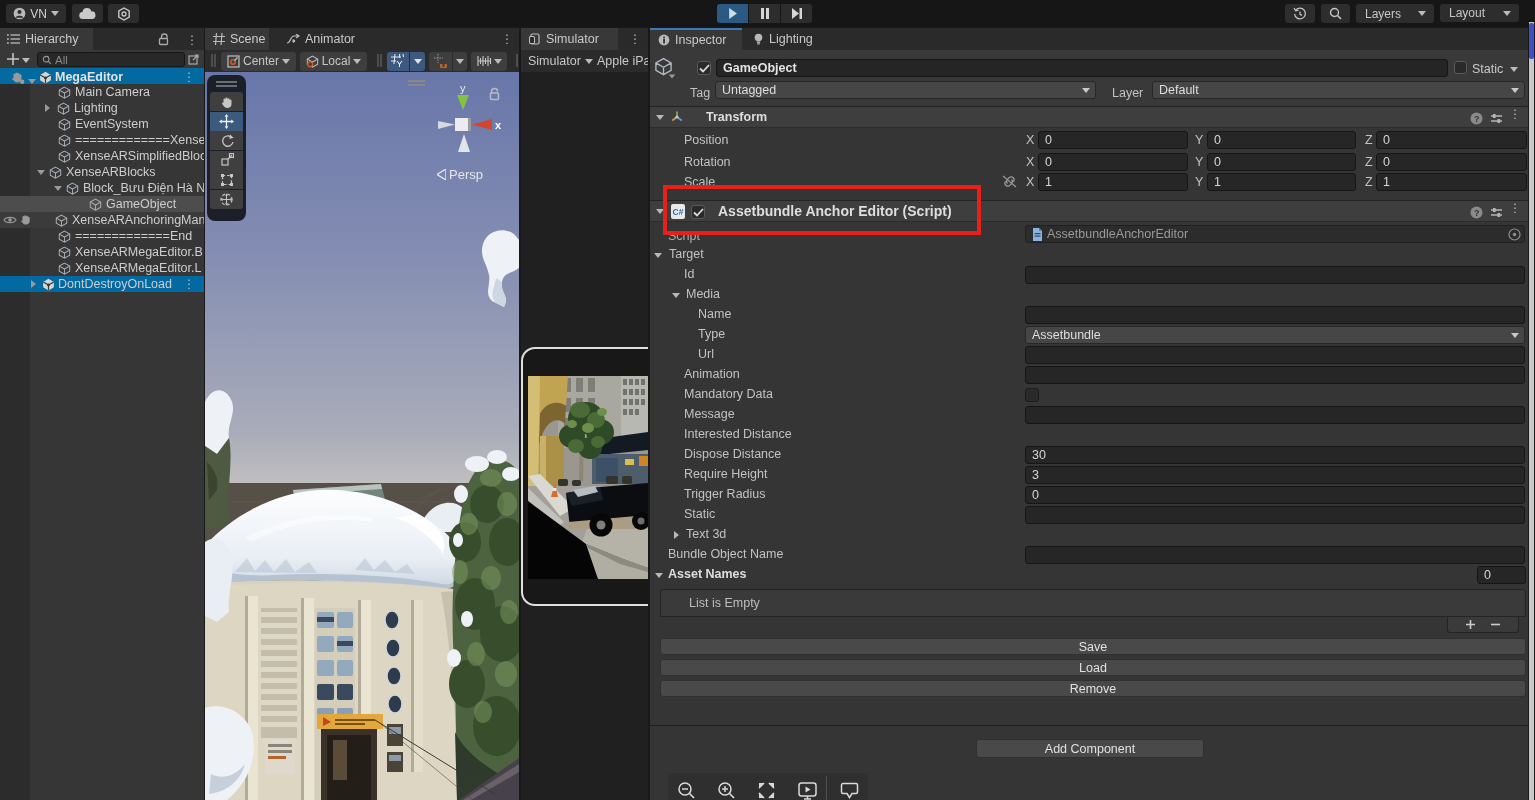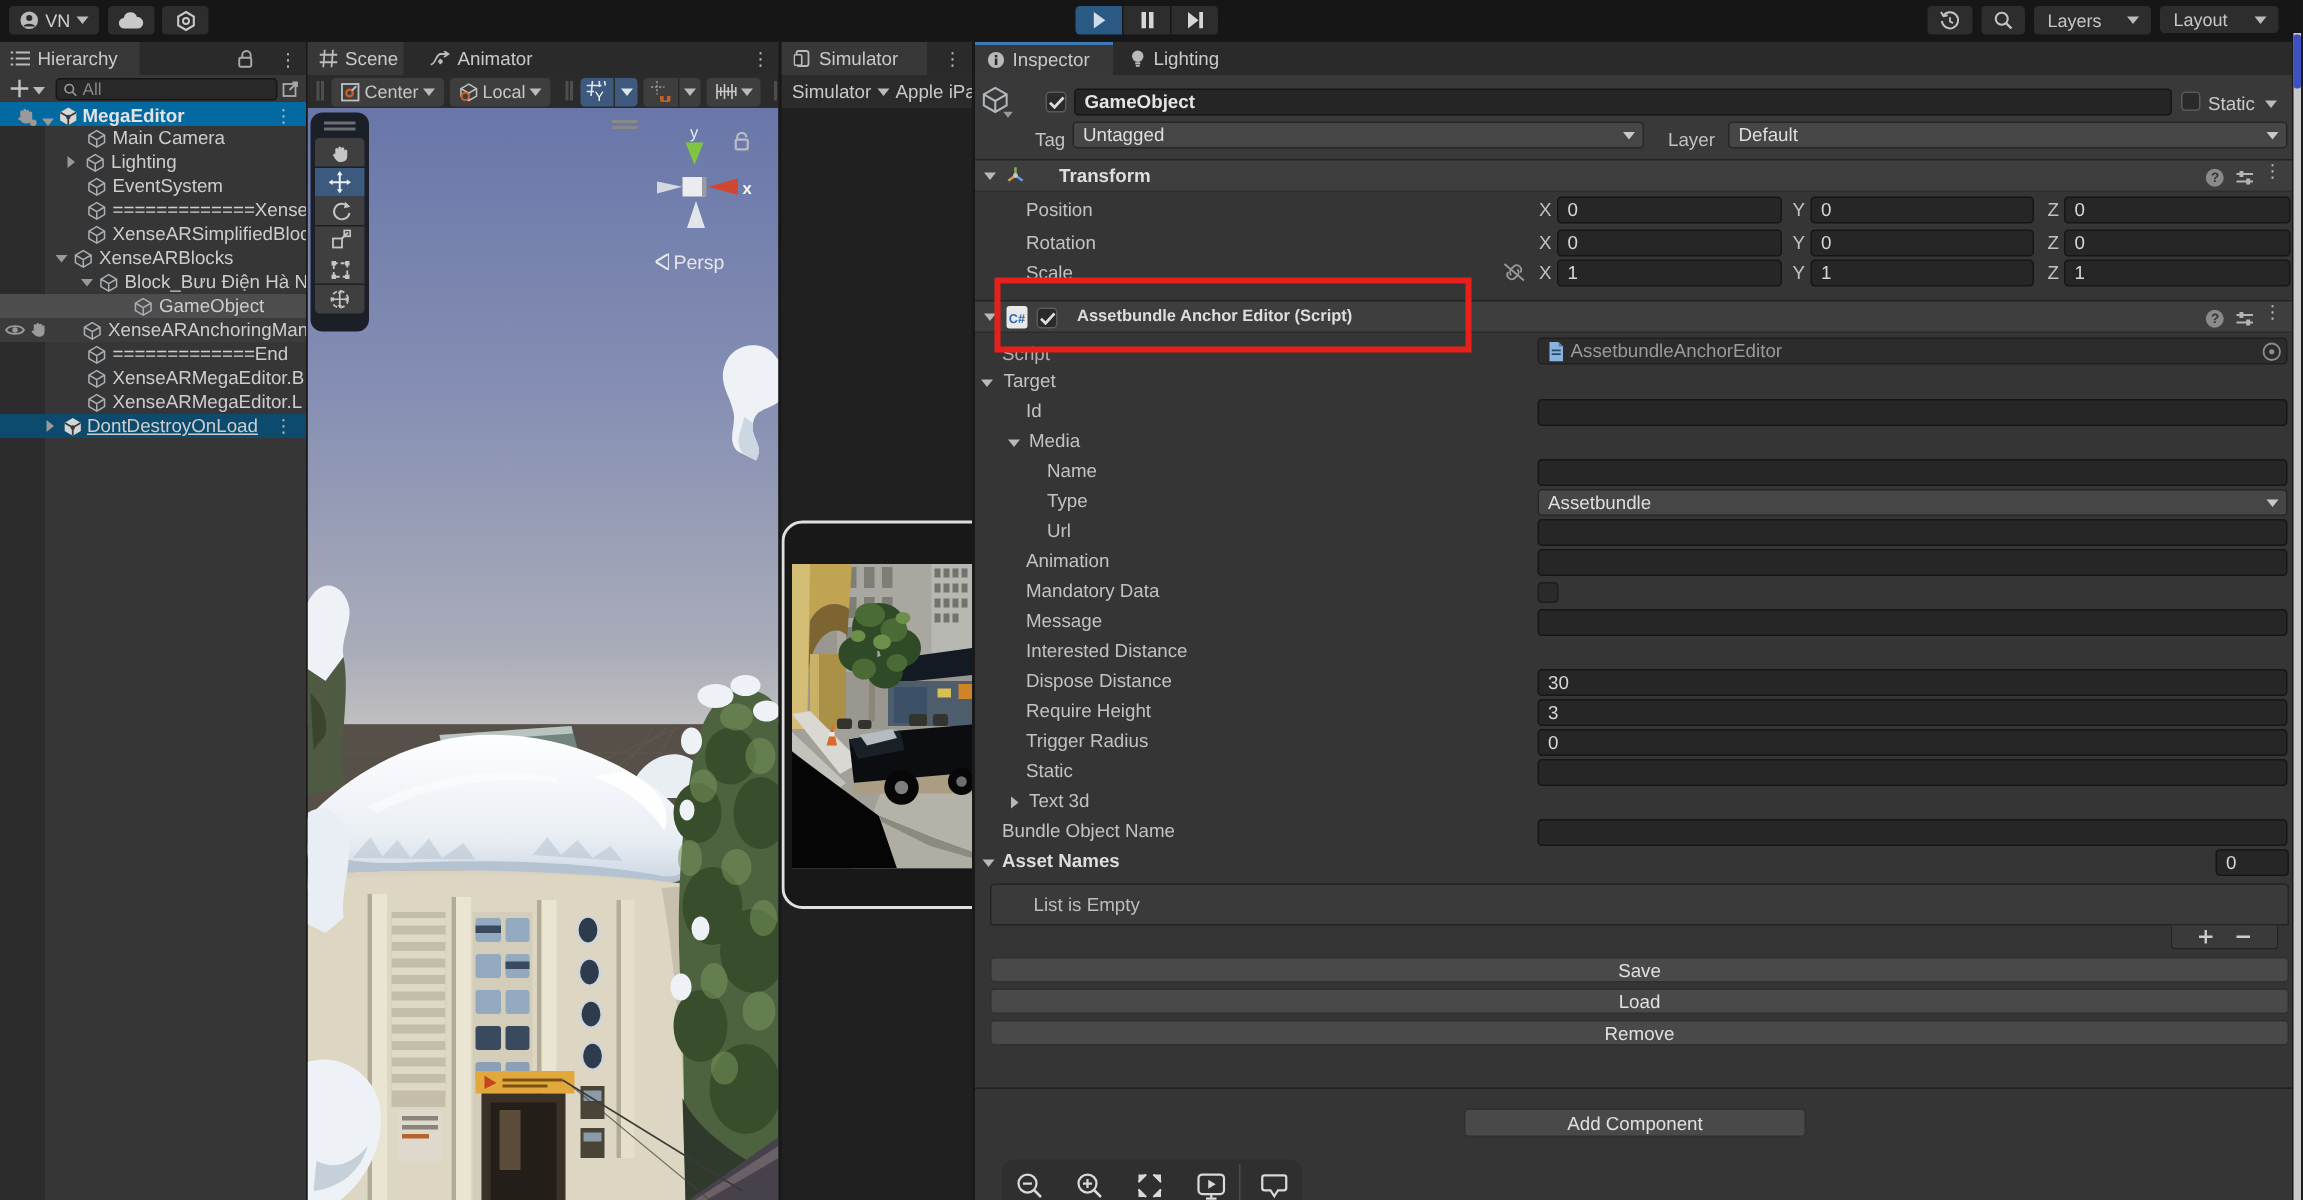--- a/index.html
+++ b/index.html
@@ -164,21 +164,21 @@
         </svg><span style="width:4px;flex:none"></span>XenseARAnchoringManager</div>
 <div class="row" style="top:200px;"><span style="width:58px;flex:none"></span><svg width="13" height="13" viewBox="0 0 14 14" style="flex:none">
           <path d="M7 1.2 L12.6 4.4 V9.8 L7 13 L1.4 9.8 V4.4 Z M1.6 4.5 L7 7.6 L12.4 4.5 M7 7.6 V12.8" fill="none" stroke="#a8aeb6" stroke-width="1.1"></path>
         </svg><span style="width:4px;flex:none"></span>=============End</div>
 <div class="row" style="top:216px;"><span style="width:58px;flex:none"></span><svg width="13" height="13" viewBox="0 0 14 14" style="flex:none">
           <path d="M7 1.2 L12.6 4.4 V9.8 L7 13 L1.4 9.8 V4.4 Z M1.6 4.5 L7 7.6 L12.4 4.5 M7 7.6 V12.8" fill="none" stroke="#a8aeb6" stroke-width="1.1"></path>
         </svg><span style="width:4px;flex:none"></span>XenseARMegaEditor.B</div>
 <div class="row" style="top:232px;"><span style="width:58px;flex:none"></span><svg width="13" height="13" viewBox="0 0 14 14" style="flex:none">
           <path d="M7 1.2 L12.6 4.4 V9.8 L7 13 L1.4 9.8 V4.4 Z M1.6 4.5 L7 7.6 L12.4 4.5 M7 7.6 V12.8" fill="none" stroke="#a8aeb6" stroke-width="1.1"></path>
         </svg><span style="width:4px;flex:none"></span>XenseARMegaEditor.L</div>
-<div class="row" style="top:248px;background:#0c4a6e;text-decoration:underline;"><span style="width:31px;flex:none"></span><span class="trir" style="flex:none"></span><span style="width:6px;flex:none"></span><svg width="13" height="13" viewBox="0 0 14 14" style="flex:none">
+<div class="row" style="top:248px;background:#0369a1;"><span style="width:31px;flex:none"></span><span class="trir" style="flex:none"></span><span style="width:6px;flex:none"></span><svg width="13" height="13" viewBox="0 0 14 14" style="flex:none">
           <path d="M7 0.8 L12.8 4.2 V10 L7 13.4 L1.2 10 V4.2 Z" fill="#d6d6d6"></path>
           <path d="M1.4 4.3 L7 7.5 L12.6 4.3 M7 7.5 V13.2" fill="none" stroke="#3a3a3a" stroke-width="1.3"></path>
           <circle cx="7" cy="7.5" r="1.6" fill="#3a3a3a"></circle>
         </svg><span style="width:3px;flex:none"></span>DontDestroyOnLoad<span style="position:absolute;right:9px;color:#bbb;font-size:12px">⋮</span></div>
 </div>
 
 <div class="abs" style="left:205px;top:28px;width:314px;height:772px;background:#2b2b2b;overflow:hidden">
  <div class="abs" style="left:0;top:0;width:314px;height:22px;background:#2a2a2a"></div>
  <div class="tab tabactive" style="left:0;width:64px;padding-left:8px;gap:5px">
   <svg width="12" height="12" viewBox="0 0 12 12">
@@ -686,21 +686,21 @@
       <div class="fld" style="left:726px;top:145px;width:151px">1</div>
 <div class="hdr" style="top:172px;height:22px">
  <span class="trid" style="margin-left:6px;border-top-color:#b8b8b8"></span>
  <div style="margin-left:7px;width:14px;height:15px;background:#e9e9e9;border-radius:2px;position:relative">
           <span style="position:absolute;left:1.5px;top:3px;font-size:8.5px;font-weight:bold;color:#2a6db5">C#</span>
         </div>
  <div class="cbx" style="left:41px;top:4px"></div>
  <svg class="abs" style="left:43px;top:7px" width="11" height="9" viewBox="0 0 11 9">
           <path d="M1 4.5 L4 7.5 L10 1" fill="none" stroke="#dcdcdc" stroke-width="1.8"></path>
         </svg>
- <b style="margin-left:33px;color:#dedede;font-size:11px">Assetbundle Anchor Editor (Script)</b>
+ <b style="margin-left:33px;color:#dedede;font-size:14px">Assetbundle Anchor Editor (Script)</b>
  <svg class="abs" style="left:820px;top:5px" width="13" height="13" viewBox="0 0 13 13">
           <circle cx="6.5" cy="6.5" r="6" fill="#8a8a8a"></circle>
           <text x="4" y="9.5" font-size="9" font-weight="bold" fill="#353535" font-family="Liberation Sans">?</text>
         </svg>
  <svg class="abs" style="left:840px;top:5px" width="13" height="13" viewBox="0 0 13 13">
           <g stroke="#b5b5b5" stroke-width="1.3">
             <path d="M1 4 H12 M1 9 H12"></path>
           </g>
           <rect x="3" y="2" width="2.6" height="4" fill="#b5b5b5"></rect>
           <rect x="7.5" y="7" width="2.6" height="4" fill="#b5b5b5"></rect>

